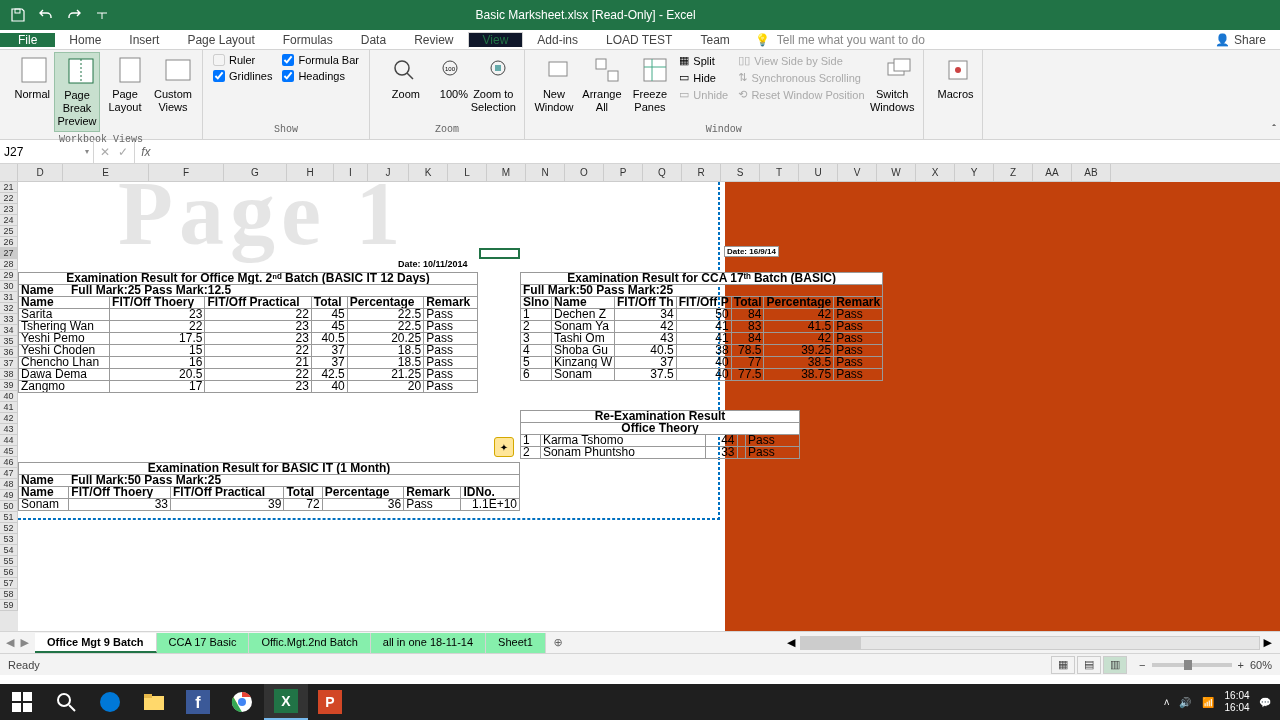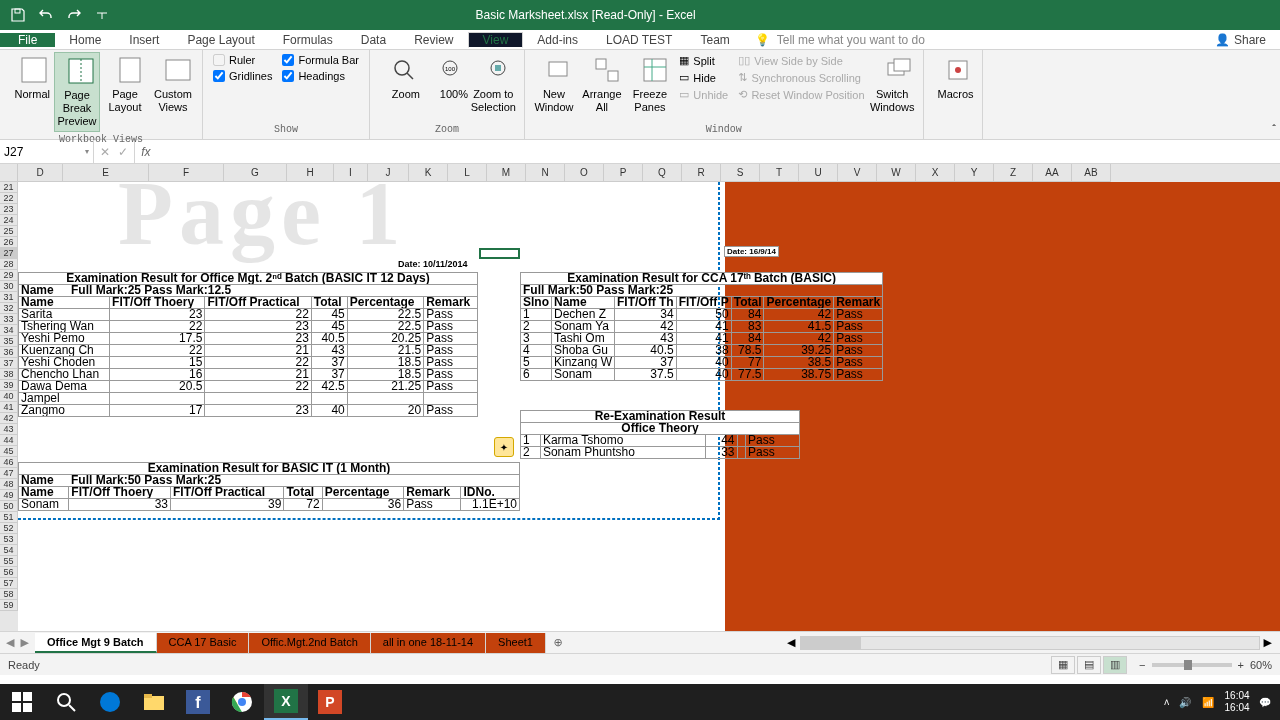--- a/index.html
+++ b/index.html
@@ -66,21 +66,21 @@
 
 .tbl { position: absolute; font-size: 12px; border-collapse: collapse; }
 .tbl td, .tbl th { border: 1px solid #999; padding: 0 2px; height: 11px; line-height: 11px; white-space: nowrap; overflow: hidden; }
 .tbl .hdr { font-weight: bold; text-align: center; background: #fff; }
 .tbl .num { text-align: right; }
 .hdr-row td { font-weight: bold; }
 
 
 .sheet-tabs { height: 22px; background: #f3f3f3; display: flex; align-items: center; border-top: 1px solid #d4d4d4; font-size: 11px; }
 .sheet-nav { display: flex; padding: 0 6px; gap: 6px; color: #888; }
-.sheet-tab { padding: 3px 12px; border-right: 1px solid #d4d4d4; cursor: pointer; background: #c2410c; }
+.sheet-tab { padding: 3px 12px; border-right: 1px solid #d4d4d4; cursor: pointer; background: #86efac; }
 .sheet-tab.active { background: #fff; font-weight: bold; border-bottom: 2px solid #217346; }
 .sheet-add { width: 24px; text-align: center; cursor: pointer; color: #666; }
 .hscroll { flex: 1; display: flex; align-items: center; justify-content: flex-end; padding-right: 4px; }
 .hscroll-track { width: 460px; height: 14px; background: #e6e6e6; border: 1px solid #ccc; position: relative; }
 .hscroll-thumb { position: absolute; left: 0; top: 0; bottom: 0; width: 60px; background: #ccc; }
 
 
 .statusbar { height: 22px; background: #f3f3f3; border-top: 1px solid #d4d4d4; display: flex; align-items: center; font-size: 11px; color: #444; padding: 0 8px; }
 .statusbar .spacer { flex: 1; }
 .view-btns { display: flex; gap: 2px; }
@@ -479,28 +479,20 @@
             </tr>
             <tr>
               <td>Yeshi Pemo</td>
               <td class="num">17.5</td>
               <td class="num">23</td>
               <td class="num">40.5</td>
               <td class="num">20.25</td>
               <td>Pass</td>
             </tr>
             <tr>
-              <td>Kuenzang Ch</td>
-              <td class="num">22</td>
-              <td class="num">21</td>
-              <td class="num">43</td>
-              <td class="num">21.5</td>
-              <td>Pass</td>
-            </tr>
-            <tr>
               <td>Yeshi Choden</td>
               <td class="num">15</td>
               <td class="num">22</td>
               <td class="num">37</td>
               <td class="num">18.5</td>
               <td>Pass</td>
             </tr>
             <tr>
               <td>Chencho Lhan</td>
               <td class="num">16</td>
@@ -509,28 +501,20 @@
               <td class="num">18.5</td>
               <td>Pass</td>
             </tr>
             <tr>
               <td>Dawa Dema</td>
               <td class="num">20.5</td>
               <td class="num">22</td>
               <td class="num">42.5</td>
               <td class="num">21.25</td>
               <td>Pass</td>
-            </tr>
-            <tr>
-              <td>Jampel</td>
-              <td></td>
-              <td></td>
-              <td></td>
-              <td></td>
-              <td></td>
             </tr>
             <tr>
               <td>Zangmo</td>
               <td class="num">17</td>
               <td class="num">23</td>
               <td class="num">40</td>
               <td class="num">20</td>
               <td>Pass</td>
             </tr>
           </tbody>

